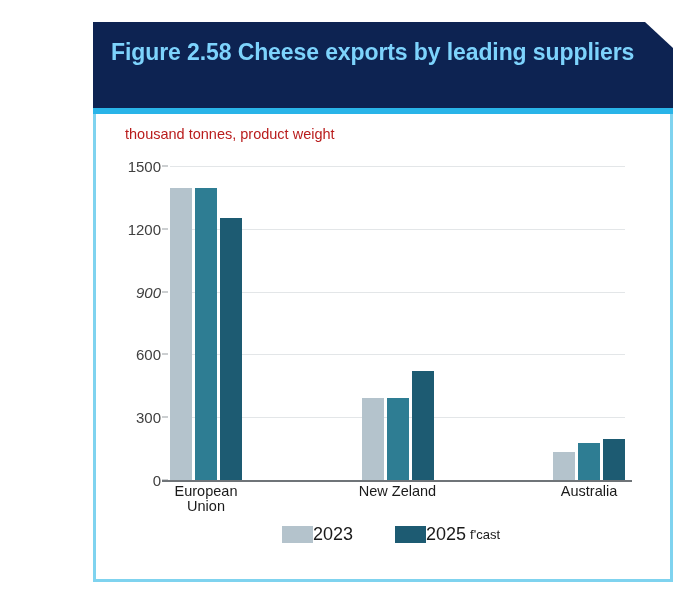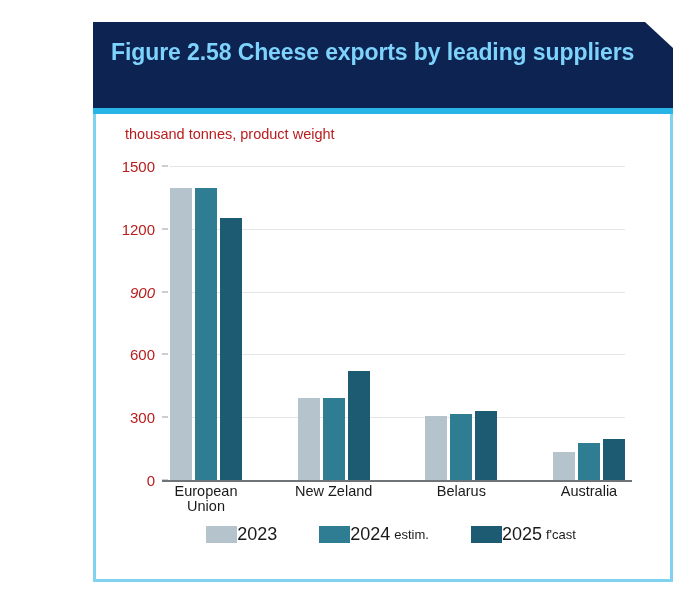--- a/index.html
+++ b/index.html
@@ -76,24 +76,24 @@
     position:absolute;left:0;width:455px;height:1px;
     background:#e3e6e8;
   }
   .baseline{
     position:absolute;left:-8px;top:314px;width:470px;height:2px;
     background:#6f7478;
   }
   .ytick{
     position:absolute;
     right:100%;
-    margin-right:15px;
+    margin-right:9px;
     transform:translateY(-50%);
     font-size:15px;
-    color:#b91c1c;
+    color:#404040;
     white-space:nowrap;
   }
   .ytick-dash{
     position:absolute;
     right:100%;margin-right:2px;
     transform:translateY(-50%);
     width:6px;height:1px;background:#9aa0a4;
   }
 
   .groups{
@@ -197,45 +197,34 @@
             <div class="bar" title="European Union 2025: 1250" style="height: 261.667px; background: rgb(29, 91, 114);"></div>
             <div class="cat-label">European<br>Union</div>
           </div>
           <div class="group">
             <div class="bar" title="New Zeland 2023: 390" style="height: 81.64px; background: rgb(180, 195, 204);"></div>
             <div class="bar" title="New Zeland 2024: 390" style="height: 81.64px; background: rgb(46, 125, 147);"></div>
             <div class="bar" title="New Zeland 2025: 520" style="height: 108.853px; background: rgb(29, 91, 114);"></div>
             <div class="cat-label">New Zeland</div>
           </div>
           <div class="group">
-            <div class="bar" title="Belarus 2023: 305" style="height: 63.8467px; background: rgb(180, 195, 204);"></div>
-            <div class="bar" title="Belarus 2024: 315" style="height: 65.94px; background: rgb(46, 125, 147);"></div>
-            <div class="bar" title="Belarus 2025: 330" style="height: 69.08px; background: rgb(29, 91, 114);"></div>
-            <div class="cat-label">Belarus</div>
-          </div>
-          <div class="group">
             <div class="bar" title="Australia 2023: 135" style="height: 28.26px; background: rgb(180, 195, 204);"></div>
             <div class="bar" title="Australia 2024: 178" style="height: 37.2613px; background: rgb(46, 125, 147);"></div>
             <div class="bar" title="Australia 2025: 195" style="height: 40.82px; background: rgb(29, 91, 114);"></div>
             <div class="cat-label">Australia</div>
           </div>
         </div>
     </div>
 
     <div class="legend" id="legend">
         <div class="legend-item">
           <div class="swatch" style="background: rgb(180, 195, 204);"></div>
           <span class="legend-year">2023</span>
         </div>
         <div class="legend-item">
-          <div class="swatch" style="background: rgb(46, 125, 147);"></div>
-          <span class="legend-year">2024</span>
-          <span class="legend-qual">estim.</span>
-        </div>
-        <div class="legend-item">
           <div class="swatch" style="background: rgb(29, 91, 114);"></div>
           <span class="legend-year">2025</span>
           <span class="legend-qual">f'cast</span>
         </div>
       </div>
 
   </div>
 </div>
 
 </body></html>

